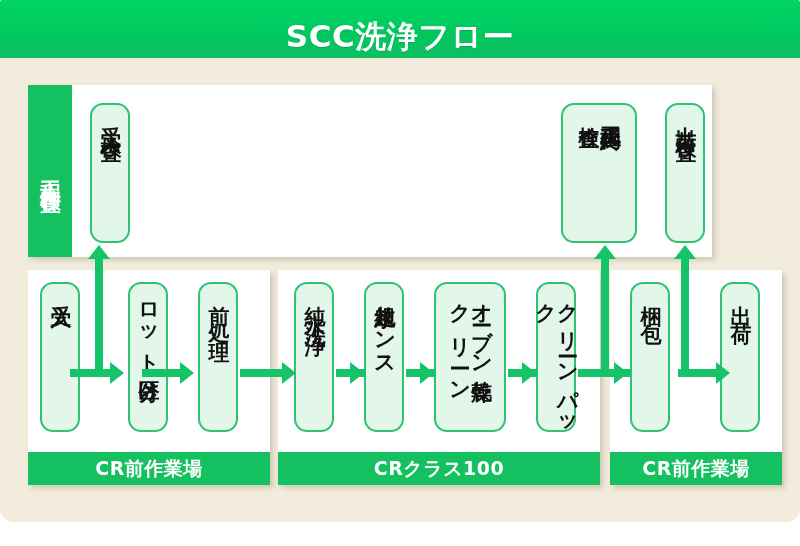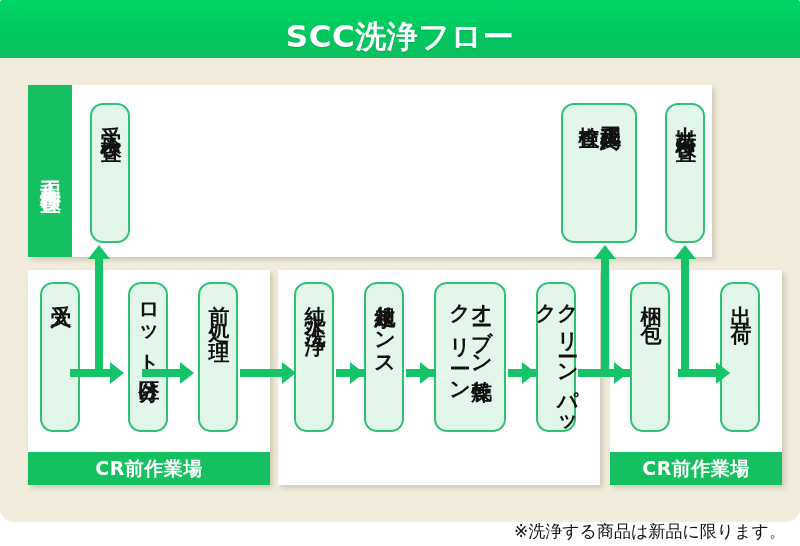--- a/index.html
+++ b/index.html
@@ -160,20 +160,23 @@
     <div class="vbox" style="left:86px;top:12px;width:40px;height:150px;">
       <div class="vcol" style="height:140px;letter-spacing:1px;">超純水リンス</div>
     </div>
     <div class="vbox twocol" style="left:156px;top:12px;width:72px;height:150px;">
       <div class="vcol" style="height:140px;letter-spacing:1px;">オーブン乾燥</div>
       <div class="vcol" style="height:140px;letter-spacing:10px;">クリーン</div>
     </div>
     <div class="vbox" style="left:258px;top:12px;width:40px;height:150px;">
       <div class="vcol" style="height:140px;letter-spacing:1px;">クリーンパック</div>
     </div>
+    <div class="group-footer">
+      <span>CRクラス100</span>
+    </div>
   </div>
 
   <div class="group" style="left:610px;width:172px;height:215px;">
     <div class="vbox" style="left:20px;top:12px;width:40px;height:150px;">
       <div class="vcol spread" style="height:140px;letter-spacing:18px;">梱包</div>
     </div>
     <div class="vbox" style="left:110px;top:12px;width:40px;height:150px;">
       <div class="vcol spread" style="height:140px;letter-spacing:18px;">出荷</div>
     </div>
     <div class="group-footer">
@@ -207,15 +210,14 @@
 
   <div class="line" style="left:601px;top:258px;width:8px;height:115px;"></div>
   <div class="arrow-u" style="left:594px;top:245px;"></div>
 
   <div class="line" style="left:678px;top:369px;width:42px;height:8px;"></div>
   <div class="arrow-r" style="left:716px;top:362px;"></div>
 
   <div class="line" style="left:681px;top:258px;width:8px;height:115px;"></div>
   <div class="arrow-u" style="left:674px;top:245px;"></div>
 
-  <div class="footnote">※洗浄する商品は新品に限ります。</div>
 
 </div>
 
 </body></html>

